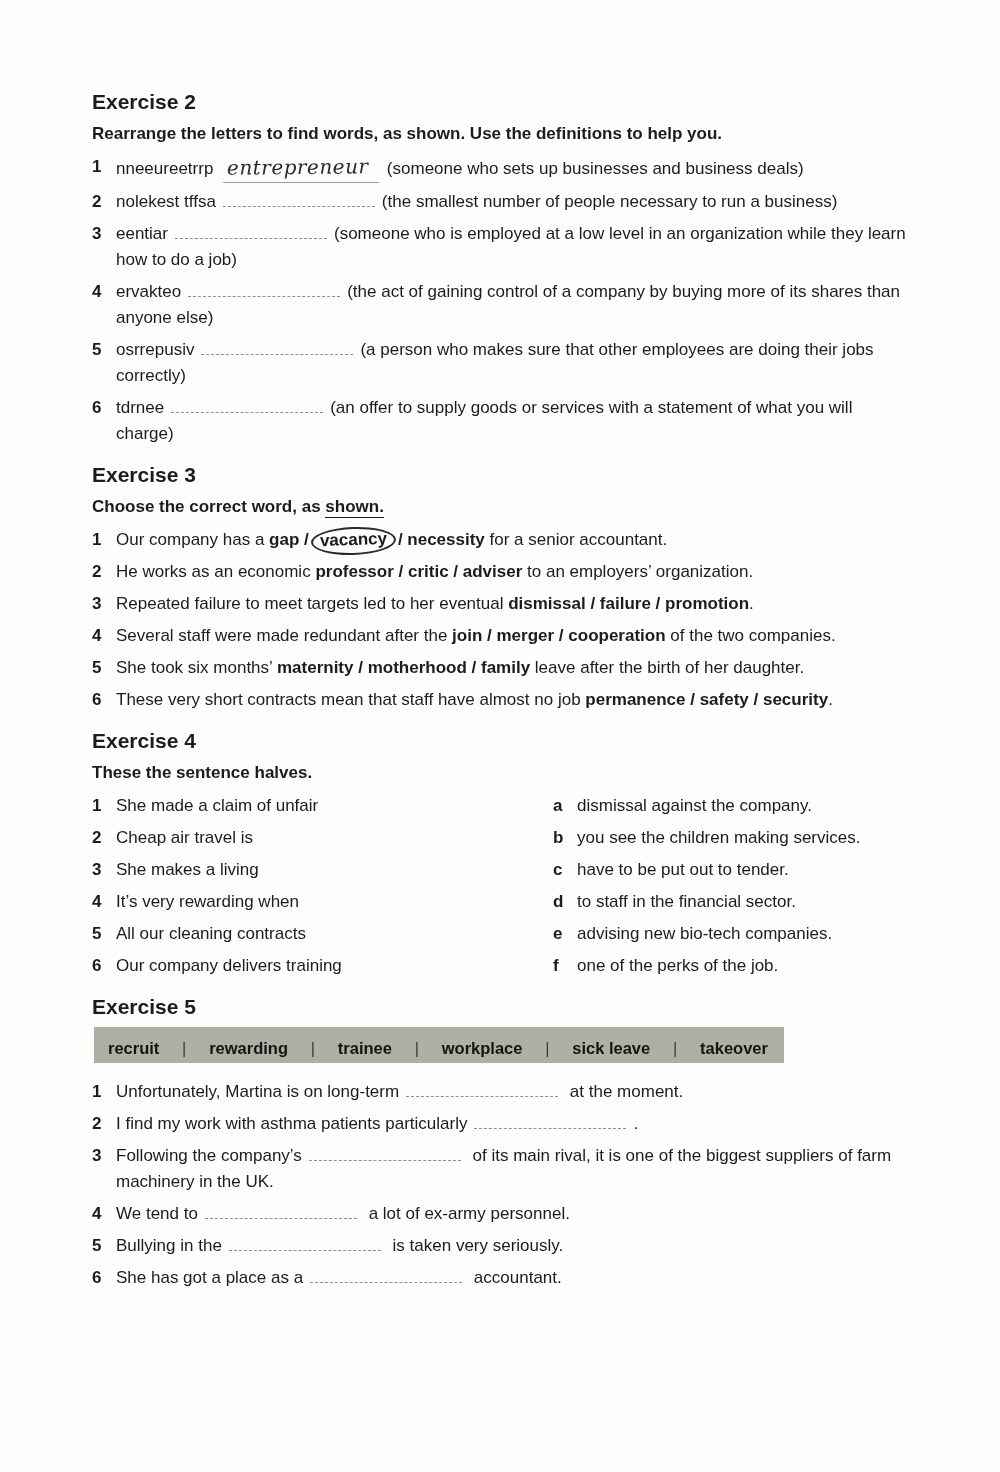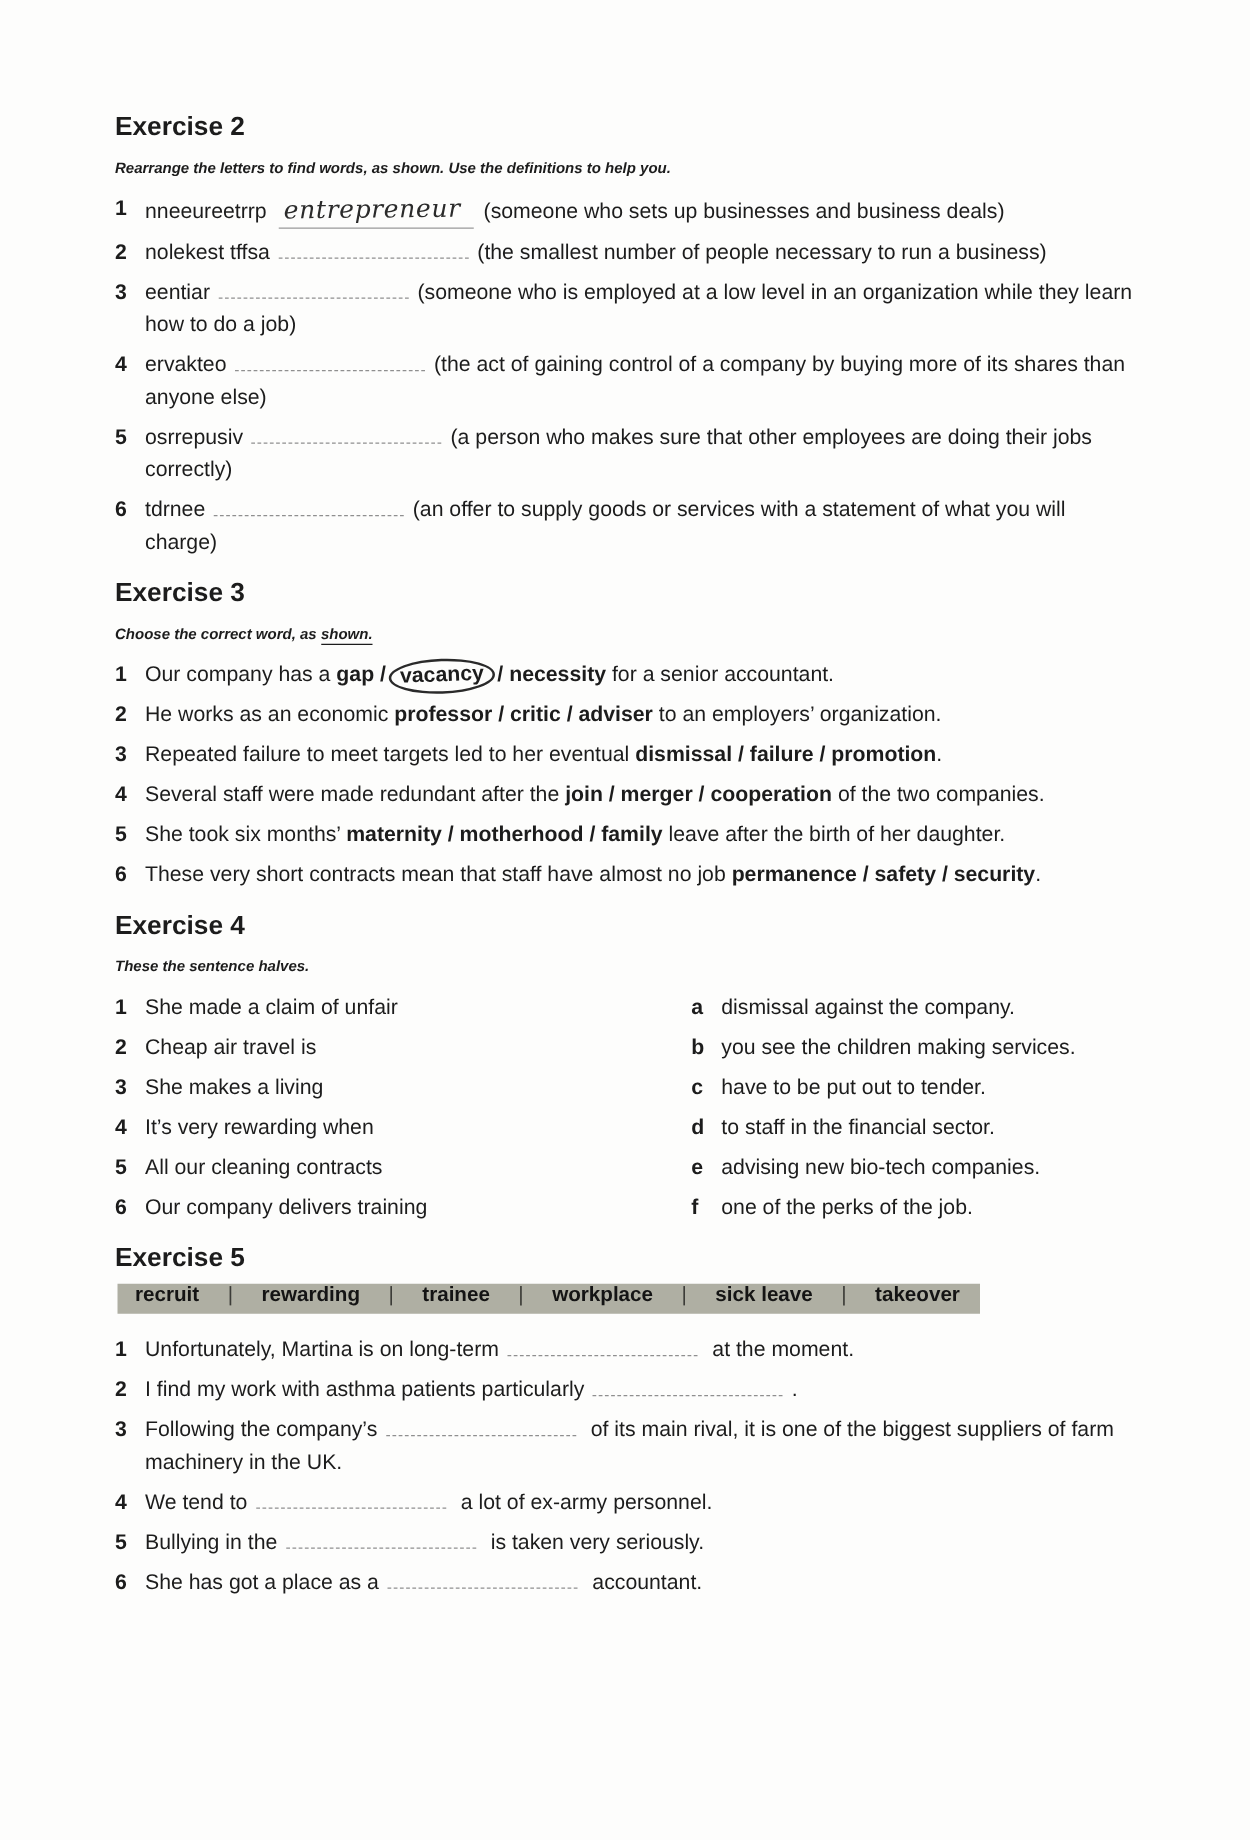--- a/index.html
+++ b/index.html
@@ -18,25 +18,24 @@
   .ex-section { margin-top: 16px; }
   .ex-section:first-child { margin-top: 0; }
 
   .ex-title {
     font-size: 21px;
     font-weight: 700;
     line-height: 24px;
     margin: 0 0 8px 0;
   }
   .ex-instruction {
-    font-size: 12px;
+    font-size: 17px;
     font-weight: 700;
     line-height: 24px;
     margin: 0 0 8px 0;
-    font-style: italic;
   }
   .underlined { border-bottom: 1.6px solid #1c1c1c; padding-bottom: 1px; }
 
   .ex-item {
     position: relative;
     padding-left: 24px;
     font-size: 17px;
     line-height: 26px;
     margin-bottom: 6px;
   }
@@ -89,21 +88,21 @@
   }
   .match-grid .ex-item { margin-bottom: 0; }
 
   .wordbank {
     display: flex;
     align-items: center;
     justify-content: space-between;
     box-sizing: border-box;
     width: 690px;
     background: #afafa3;
-    padding: 0 16px 5px 14px;
+    padding: 12px 16px 5px 14px;
     margin: 4px 0 16px 2px;
     font-size: 16.5px;
     font-weight: 700;
     color: #141414;
   }
   .wordbank .sep { font-weight: 400; color: #3c3c38; }
 
   .footer {
     position: absolute;
     left: 92px;

